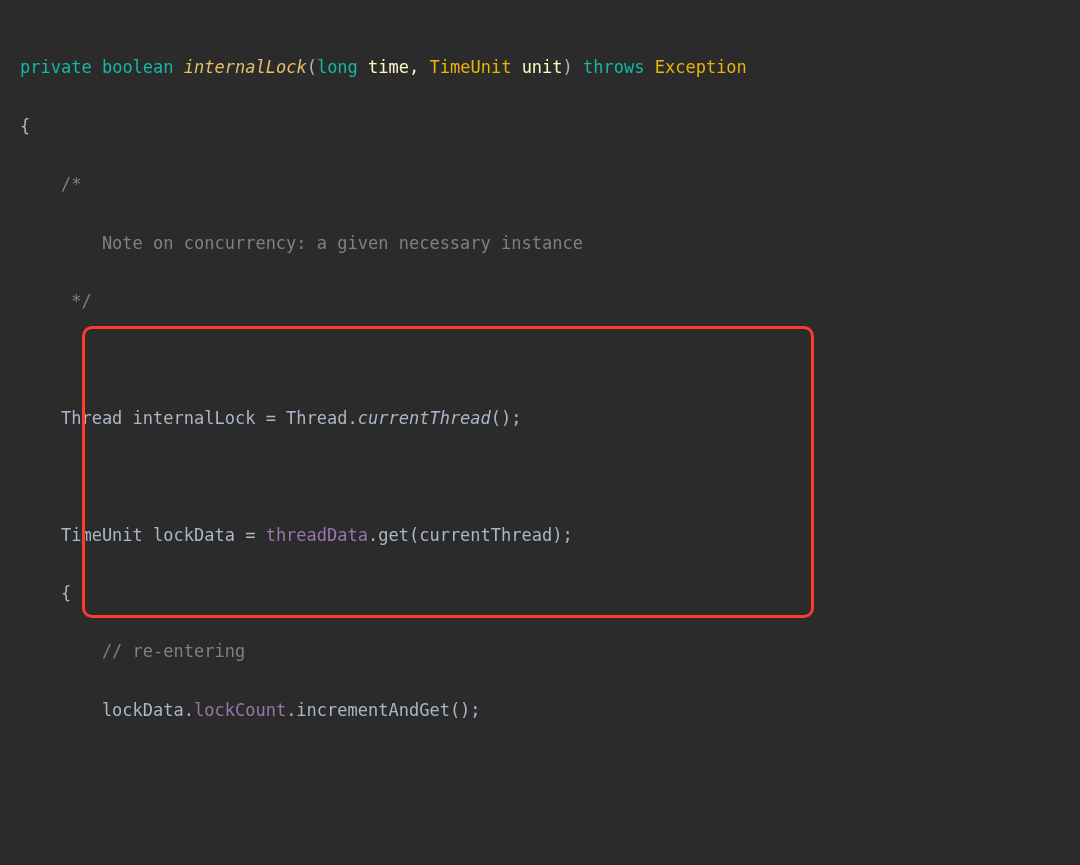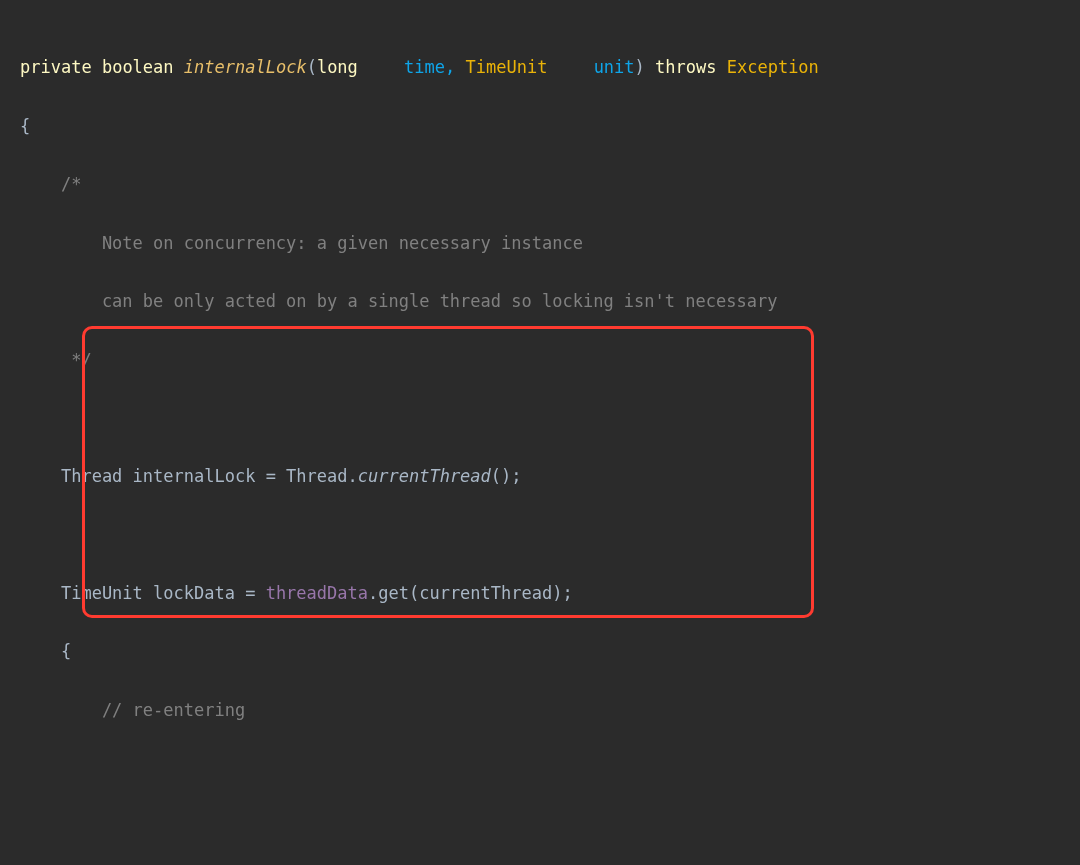--- a/index.html
+++ b/index.html
@@ -19,51 +19,51 @@
       overflow: hidden;
     }
     .code-container {
       position: relative;
       white-space: pre;
     }
     .code-line {
       display: block;
       min-height: 29px;
     }
-    .keyword { color: #fef9c3; }
+    .keyword { color: #14b8a6; }
     .method-name { color: #e8bf6a; font-style: italic; }
-    .param { color: #0ea5e9; padding-left: 36px; }
+    .param { color: #fef9c3; }
     .type { color: #eab308; }
     .plain { color: #a9b7c6; }
     .comment { color: #808080; }
     .field { color: #9876aa; text-align: center; }
     .italic-method { color: #a9b7c6; font-style: italic; margin-top: 48px; }
     .highlight-box {
       position: absolute;
       border: 3px solid #ff3b30;
       border-radius: 10px;
       pointer-events: none;
     }
   </style>
 </head>
 <body>
 
 <div class="code-container">
 <span class="code-line"><span class="keyword">private</span><span> </span><span class="keyword">boolean</span><span> </span><span class="method-name">internalLock</span><span class="plain">(</span><span class="keyword">long</span><span class="param"> time, </span><span class="type">TimeUnit</span><span class="param"> unit</span><span class="plain">)</span><span class="keyword"> throws </span><span class="type">Exception</span></span>
 <span class="code-line plain">{</span>
 <span class="code-line comment">    /*</span>
 <span class="code-line comment">        Note on concurrency: a given necessary instance</span>
-<span class="code-line comment">        can be only acted on by a single thread so locking isn't necessary</span>
 <span class="code-line comment">     */</span>
 <span class="code-line"></span>
 <span class="code-line"><span class="plain">    Thread internalLock = Thread.</span><span class="italic-method">currentThread</span><span class="plain">();</span></span>
 <span class="code-line"></span>
 <span class="code-line"><span class="plain">    TimeUnit lockData = </span><span class="field">threadData</span><span class="plain">.get(currentThread);</span></span>
 <span class="code-line plain">    {</span>
 <span class="code-line comment">        // re-entering</span>
+<span class="code-line"><span class="plain">        lockData.</span><span class="field">lockCount</span><span class="plain">.incrementAndGet();</span></span>
 
 
 
 
 
 
 
 
 
 

